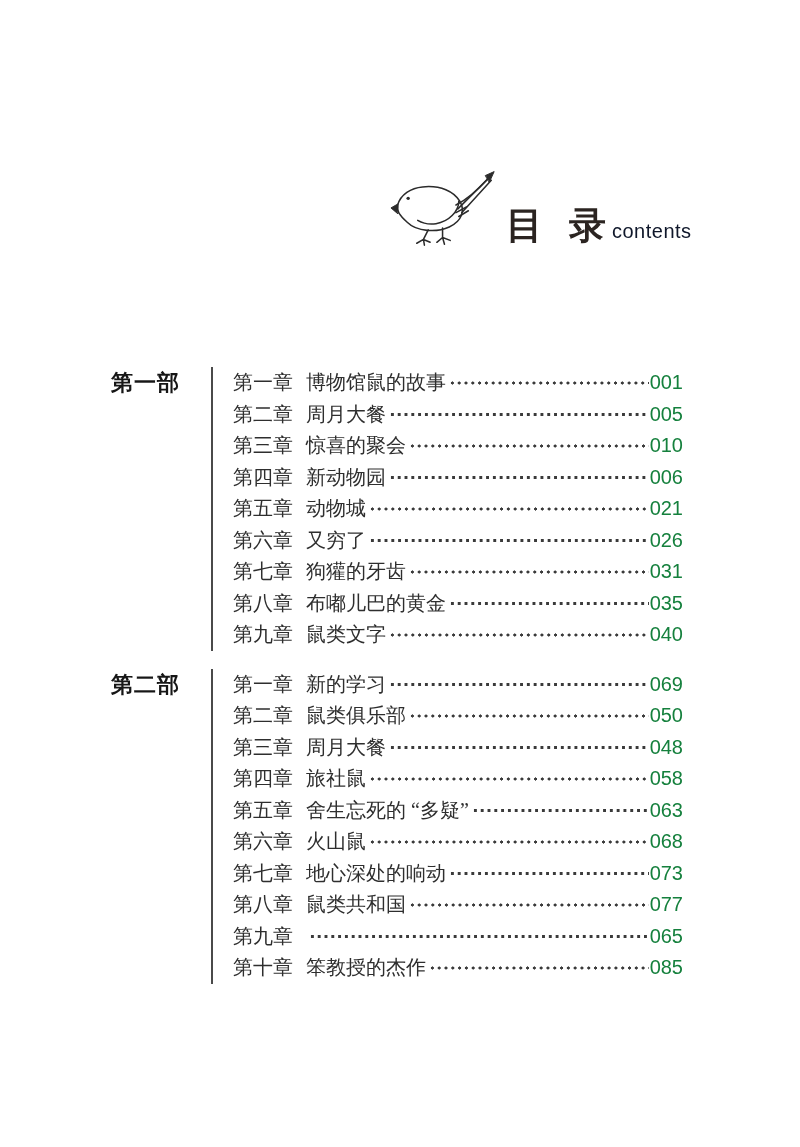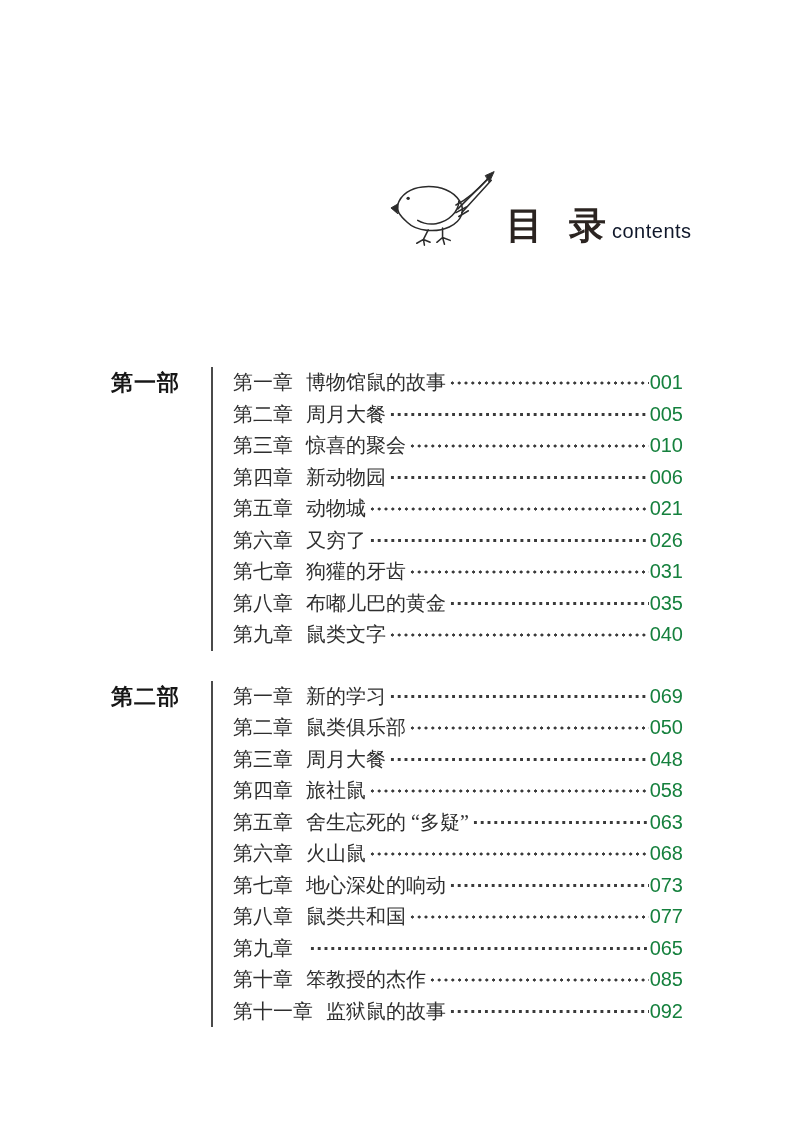--- a/index.html
+++ b/index.html
@@ -53,21 +53,21 @@
     top: 367px;
     left: 0;
     right: 0;
   }
   .toc-section {
     display: flex;
     align-items: stretch;
     padding-left: 111px;
     padding-right: 117px;
   }
-  .toc-section + .toc-section { margin-top: 30px; }
+  .toc-section + .toc-section { margin-top: 18px; }
   .section-label {
     width: 80px;
     flex: 0 0 80px;
     font-family: "Liberation Sans", sans-serif;
     font-weight: 900;
     font-size: 22px;
     line-height: 31.5px;
     color: #161616;
     letter-spacing: 1px;
   }
@@ -280,23 +280,17 @@
     <span class="ch-page">065</span>
   </div>
 
   <div class="toc-row">
     <span class="ch-num">第十章</span>
     <span class="ch-title">笨教授的杰作</span>
     <span class="leader"></span>
     <span class="ch-page">085</span>
   </div>
 
-  <div class="toc-row">
-    <span class="ch-num">第十一章</span>
-    <span class="ch-title">监狱鼠的故事</span>
-    <span class="leader"></span>
-    <span class="ch-page">092</span>
-  </div>
 </div>
   </section>
 </main>
 
 </div>
 
 </body></html>

